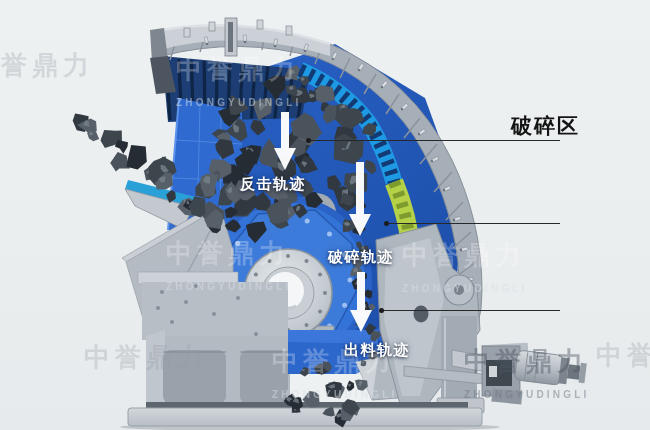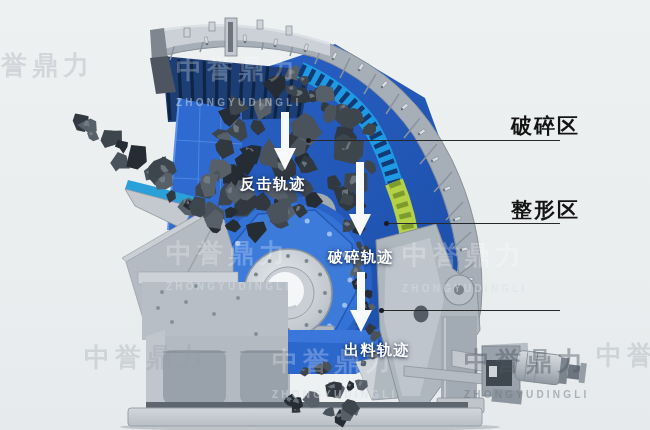--- a/index.html
+++ b/index.html
@@ -532,19 +532,18 @@
   </div>
 
   <div class="traj" style="left:240px;top:175px">反击轨迹</div>
   <div class="traj" style="left:328px;top:248px">破碎轨迹</div>
   <div class="traj" style="left:344px;top:341px">出料轨迹</div>
 
   <div class="zone" style="left:511px;top:112px">破碎区</div>
   <div class="leader" style="left:308px;top:140px;width:252px"></div>
   <div class="leader-dot" style="left:306px;top:138px"></div>
 
-  <div class="zone" style="left:511px;top:196px">整形区</div>
   <div class="leader" style="left:386px;top:223px;width:174px"></div>
   <div class="leader-dot" style="left:384px;top:221px"></div>
 
   <div class="leader" style="left:381px;top:310px;width:179px"></div>
   <div class="leader-dot" style="left:379px;top:308px"></div>
 </div>
 
 </body></html>

